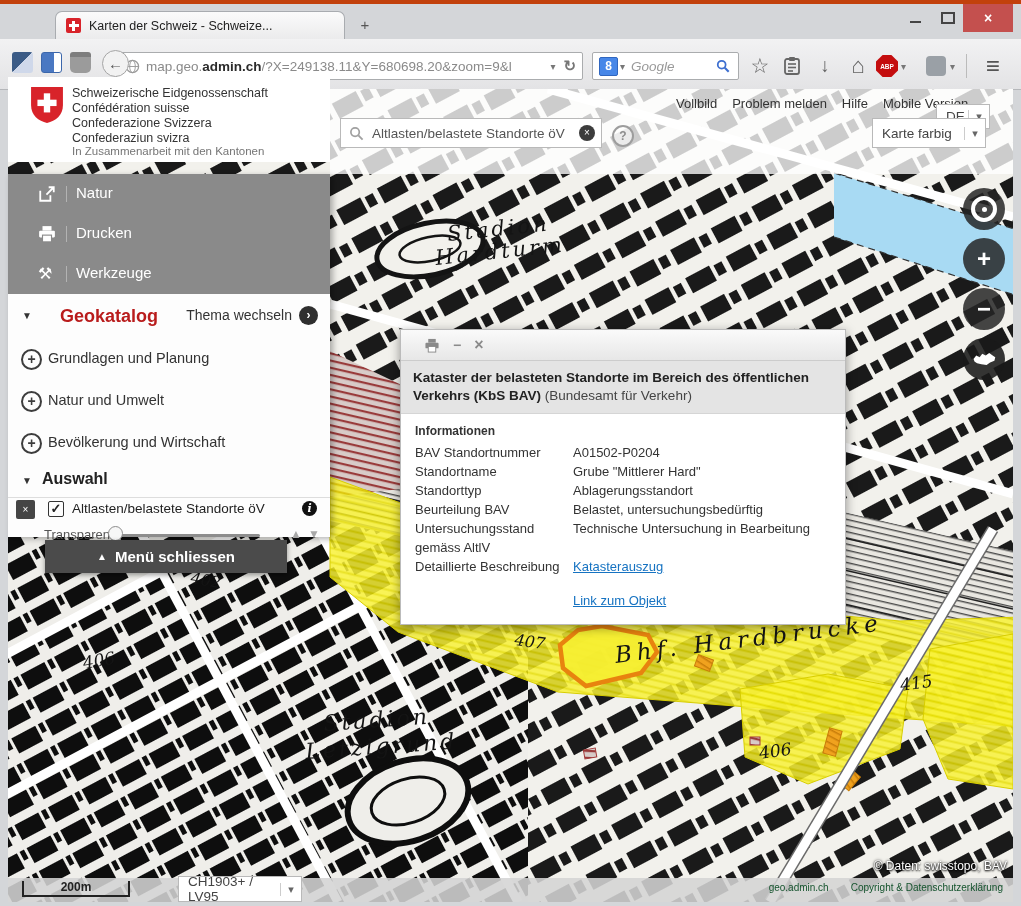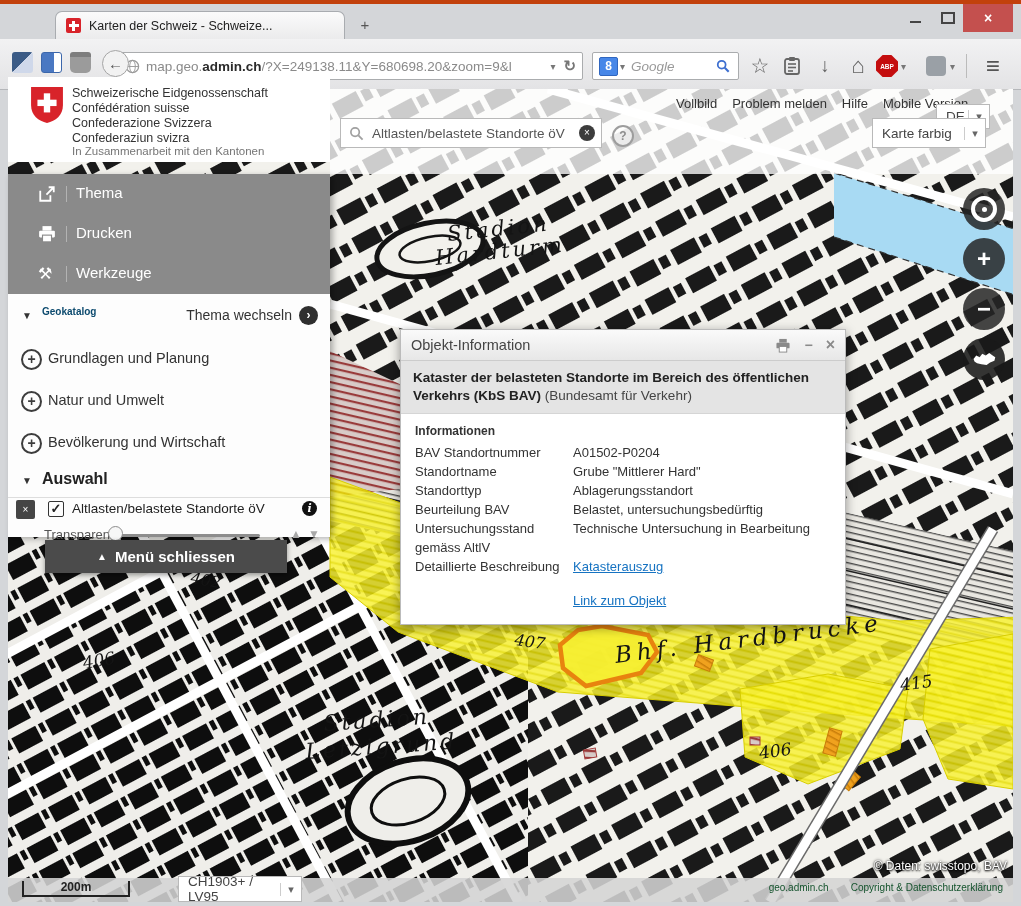--- a/index.html
+++ b/index.html
@@ -60,21 +60,21 @@
   .toolrow{position:absolute;left:0;width:322px;height:40px;background:#8a8a8a;border-bottom:1px solid #9c9c9c;color:#fff;}
   .toolrow .ic{position:absolute;left:30px;top:11px;width:18px;height:18px;}
   .toolrow .dv{position:absolute;left:58px;top:12px;height:16px;border-left:1px solid #b3b3b3;}
   .toolrow .lb{position:absolute;left:68px;top:10px;font-size:15px;}
   .catrow{position:absolute;left:0;width:322px;border-bottom:1px solid #ddd;background:#fdfdfd;}
   .pluscirc{position:absolute;left:13px;top:11px;width:17px;height:17px;border:2px solid #3d3d3d;border-radius:50%;color:#3d3d3d;
             font-weight:bold;font-size:14px;line-height:16px;text-align:center;}
   .tri{font-size:10px;color:#333;}
   #geocat-row{top:120px;height:44px;}
   #geocat-row .tri{position:absolute;left:14px;top:16px;}
-  #geocat-title{position:absolute;left:34px;top:12px;font-size:10px;font-weight:bold;color:#0c4a6e;}
+  #geocat-title{position:absolute;left:52px;top:12px;font-size:18px;font-weight:bold;color:#b91c1c;}
   #thema{position:absolute;right:38px;top:13px;font-size:14px;color:#333;}
   #thema-circ{position:absolute;right:12px;top:12px;width:19px;height:19px;border-radius:50%;background:#2f2f2f;color:#fff;
               font-size:12px;font-weight:bold;text-align:center;line-height:18px;}
   #cat1{top:164px;height:42px;} #cat2{top:206px;height:42px;} #cat3{top:248px;height:42px;}
   .catlb{position:absolute;left:40px;top:12px;font-size:14.5px;color:#333;}
   #auswahl-row{top:290px;height:33px;border-bottom:1px solid #ddd;}
   #auswahl-row .tri{position:absolute;left:14px;top:11px;}
   #auswahl-title{position:absolute;left:34px;top:6px;font-size:16px;font-weight:bold;color:#222;}
   #layerrow{top:323px;height:25px;}
   #layer-remove{position:absolute;left:8px;top:3px;width:19px;height:19px;background:#454545;border-radius:2px;color:#fff;font-size:10px;
@@ -325,21 +325,21 @@
     <span class="chev">▾</span>
   </div>
 
   <div id="sidebar" class="abs">
     <div class="toolrow" style="top:0;">
       <svg class="ic" viewBox="0 0 16 16">
         <path d="M2 5 v9 h9 v-5" stroke="#fff" fill="none" stroke-width="1.6"></path>
         <path d="M7.5 8.5 L14 2 M9.5 2 h4.5 v4.5" stroke="#fff" stroke-width="1.6" fill="none"></path>
       </svg>
       <span class="dv"></span>
-        <span class="lb">Thema</span>
+        <span class="lb">Natur</span>
     </div>
     <div class="toolrow" style="top:40px;">
       <svg class="ic" viewBox="0 0 16 16">
         <rect x="4" y="1" width="8" height="4" fill="#fff"></rect>
         <rect x="1" y="5" width="14" height="6" rx="1" fill="#fff"></rect>
         <rect x="4" y="9" width="8" height="6" fill="#fff" stroke="#8a8a8a"></rect>
       </svg>
       <span class="dv"></span>
         <span class="lb">Drucken</span>
     </div>
@@ -398,21 +398,20 @@
   <div class="abs mapbtn" style="top:234px;">+</div>
   <div class="abs mapbtn" style="top:284px;">−</div>
   <div class="abs mapbtn" style="top:334px;background:rgba(25,25,25,.88);">
     <svg width="26" height="16" viewBox="0 0 30 18">
       <path d="M3,9 L6,5 L10,7 L13,3 L17,5 L21,2 L25,5 L28,7 L27,11 L22,13 L18,16 L12,15 L7,14 L4,12 Z" fill="#fff"></path>
     </svg>
   </div>
 
   <div id="popup" class="abs">
     <div id="popup-head">
-      <span id="popup-title">Objekt-Information</span>
       <svg width="16" height="15" viewBox="0 0 16 16" class="pico">
         <rect x="4" y="1" width="8" height="4" fill="#8a8a8a"></rect>
         <rect x="1" y="5" width="14" height="6" rx="1" fill="#8a8a8a"></rect>
         <rect x="4" y="9" width="8" height="6" fill="#fff" stroke="#8a8a8a"></rect>
       </svg>
       <span class="pico">−</span>
       <span class="pico" style="font-size:16px;">×</span>
     </div>
     <div id="popup-sub">
       <b>Kataster der belasteten Standorte im Bereich des öffentlichen Verkehrs (KbS BAV)</b> <span class="org">(Bundesamt für Verkehr)</span>

